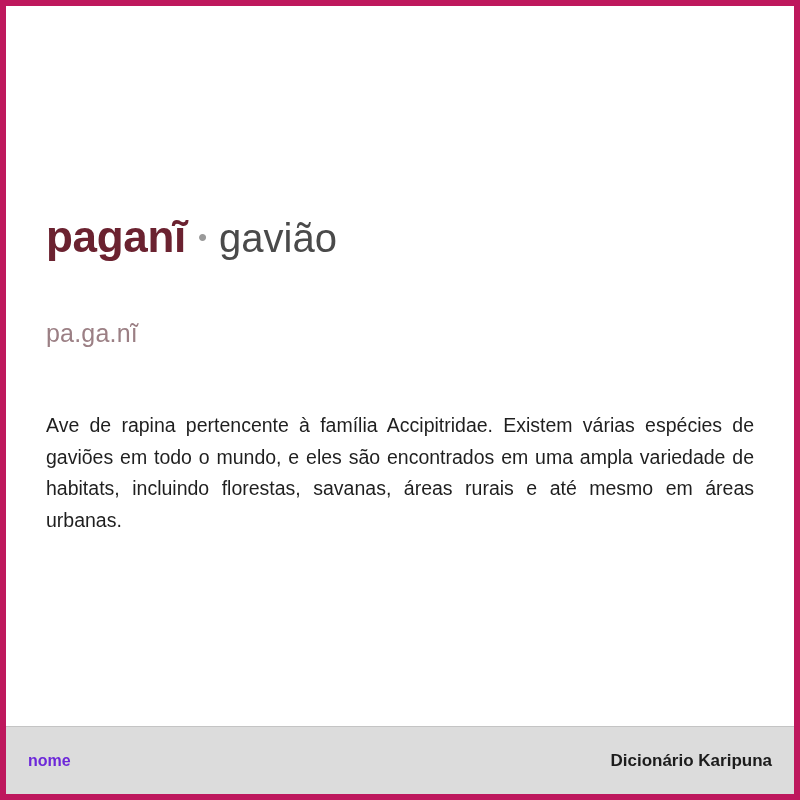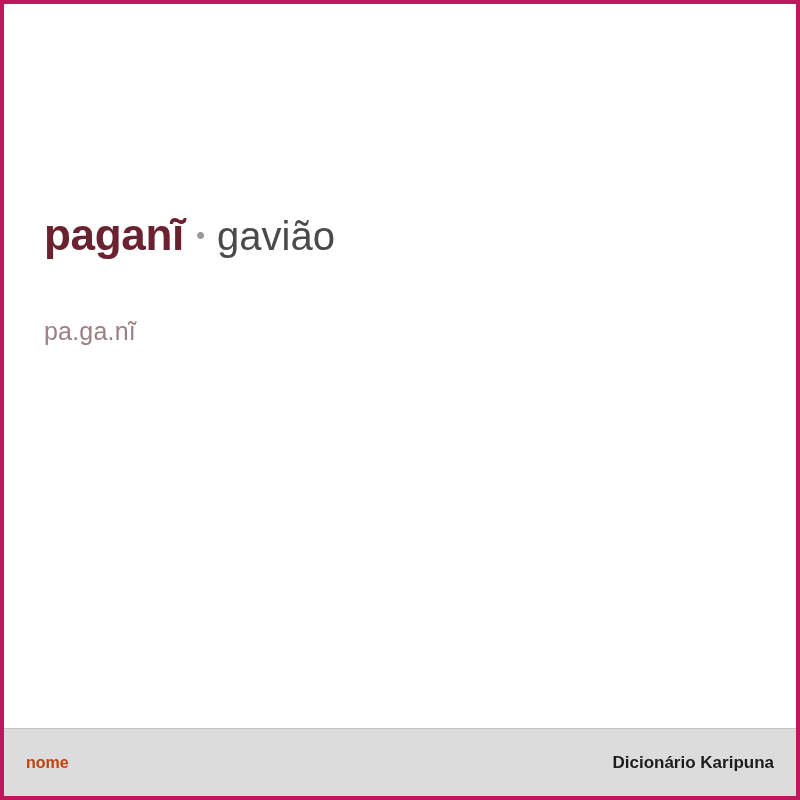--- a/index.html
+++ b/index.html
@@ -11,21 +11,21 @@
     height: 800px;
     background: #ffffff;
     font-family: "Liberation Sans", sans-serif;
     overflow: hidden;
   }
   .card {
     position: relative;
     width: 800px;
     height: 800px;
     box-sizing: border-box;
-    border: 4px solid #be185d;
+    border: 6px solid #be185d;
     background: #ffffff;
     display: flex;
     flex-direction: column;
   }
   .content {
     flex: 1 1 auto;
     padding: 208px 40px 0 40px;
     box-sizing: border-box;
   }
   .headword-line {
@@ -74,21 +74,21 @@
     border-top: 1px solid #c4c4c4;
     display: flex;
     align-items: center;
     justify-content: space-between;
     padding: 0 22px;
     box-sizing: border-box;
   }
   .footer-left {
     font-size: 16px;
     font-weight: bold;
-    color: #c2410c;
+    color: #6d28d9;
   }
   .footer-right {
     font-size: 17px;
     font-weight: bold;
     color: #1c1c1c;
     text-align: center;
   }
 </style>
 </head>
 <body>
@@ -98,20 +98,21 @@
   <div class="content">
 
     <div class="headword-line">
       <span class="headword">paganĩ</span>
       <span class="sep-dot">•</span>
       <span class="translation">gavião</span>
     </div>
 
     <div class="syllables">pa.ga.nĩ</div>
 
+    <div class="definition">Ave de rapina pertencente à família Accipitridae. Existem várias espécies de gaviões em todo o mundo, e eles são encontrados em uma ampla variedade de habitats, incluindo florestas, savanas, áreas rurais e até mesmo em áreas urbanas.</div>
 
   </div>
 
   <div class="footer">
     <span class="footer-left">nome</span>
     <span class="footer-right">Dicionário Karipuna</span>
   </div>
 
 </div>
 

